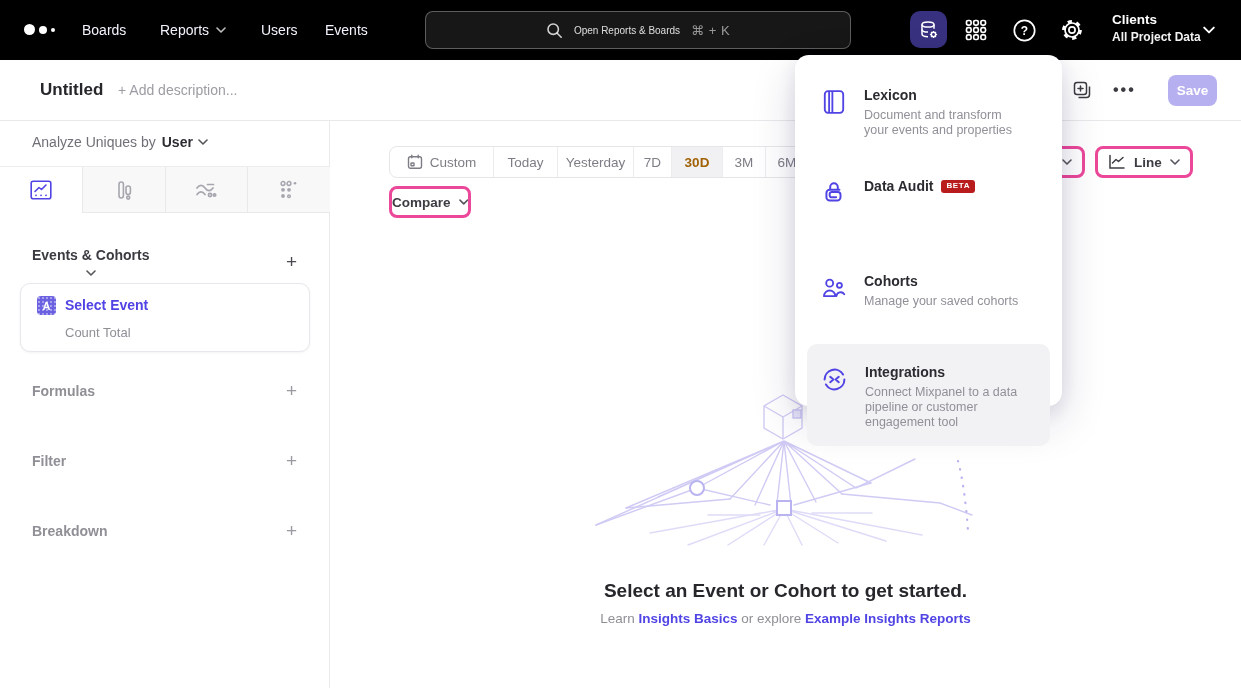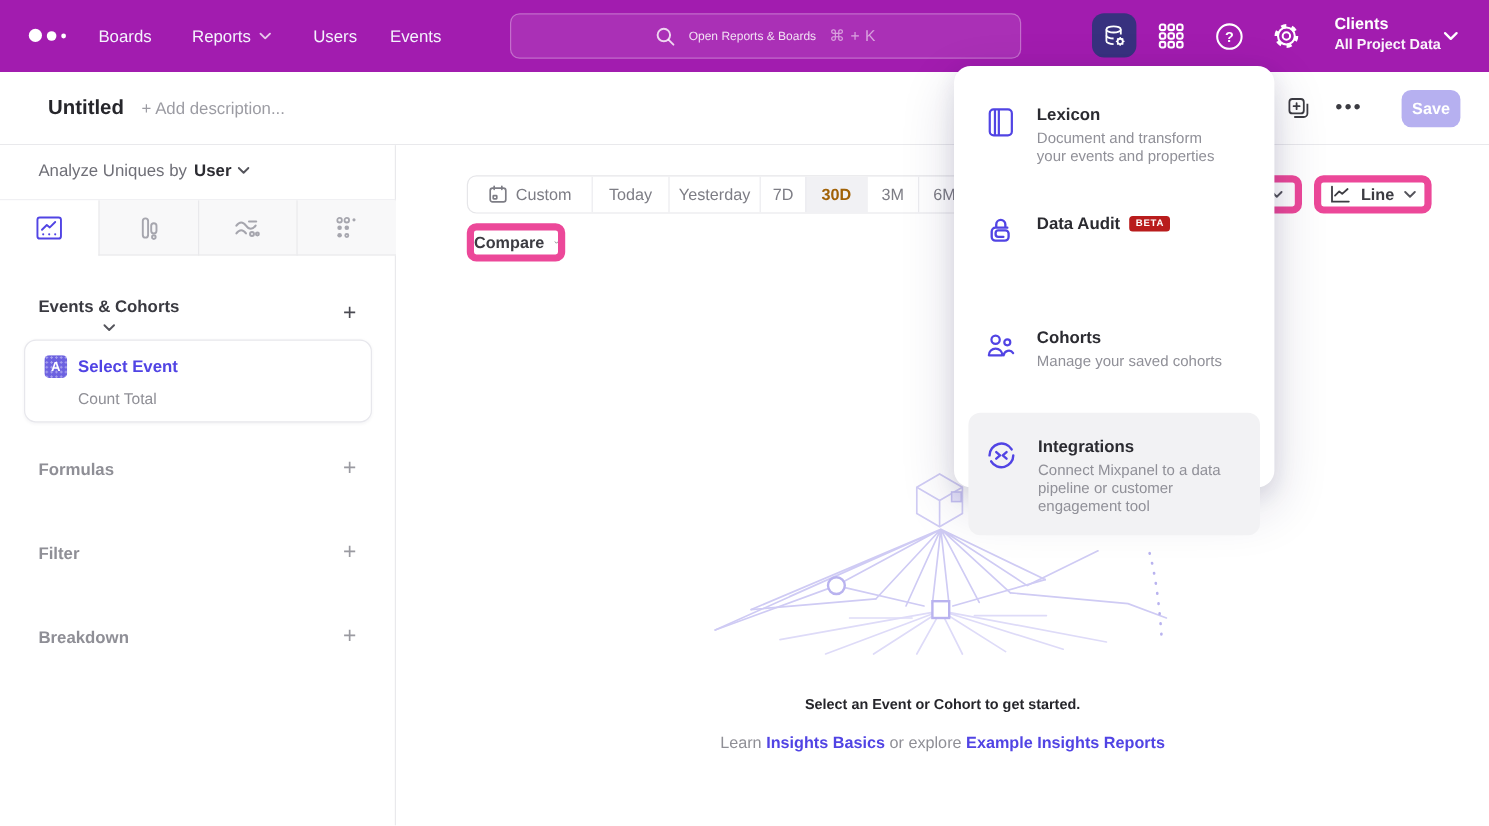--- a/index.html
+++ b/index.html
@@ -1,21 +1,21 @@
 <!DOCTYPE html>
 <html><head>
 <meta charset="utf-8">
 <style>
   * { margin:0; padding:0; box-sizing:border-box; }
   html,body { width:1241px; height:688px; overflow:hidden; }
   body { font-family:"Liberation Sans","DejaVu Sans",sans-serif; background:#ffffff; position:relative; }
   .abs { position:absolute; }
 
   
-  .navbar { position:absolute; left:0; top:0; width:1241px; height:60px; background:#a21caf; z-index:10; }
+  .navbar { position:absolute; left:0; top:0; width:1241px; height:60px; background:#000000; z-index:10; }
   .logo { position:absolute; left:24px; top:24px; display:flex; align-items:center; gap:4px; }
   .logo i { display:block; border-radius:50%; background:#fff; }
   .logo i:nth-child(1){ width:11px; height:11px; }
   .logo i:nth-child(2){ width:8px; height:8px; }
   .logo i:nth-child(3){ width:4px; height:4px; }
   .nav-link { position:absolute; top:0; height:60px; display:flex; align-items:center; gap:7px;
               color:#f4f3fd; font-size:14px; font-weight:500; cursor:pointer; }
   .chev { width:10px; height:6px; display:inline-block; }
   .chev path { stroke:currentColor; fill:none; stroke-width:1.6; stroke-linecap:round; stroke-linejoin:round; }
   .nav-chev { color:rgba(255,255,255,.75); }
@@ -72,25 +72,25 @@
   .event-card .esub   { position:absolute; left:44px; top:41px; font-size:13px; color:#8f8f96; }
 
   
   .main { position:absolute; left:330px; top:121px; width:911px; height:567px; background:#fff; }
   .seg-ctrl { position:absolute; left:59px; top:25px; height:32px; display:flex;
               border:1px solid #e6e6e9; border-radius:8px; overflow:hidden; background:#fff; }
   .seg { display:flex; align-items:center; justify-content:center; gap:7px; font-size:13.5px;
          color:#7d7d85; border-left:1px solid #ececef; cursor:pointer; white-space:nowrap; }
   .seg:first-child { border-left:none; }
   .seg.sel { background:#f1f1f4; color:#a16207; font-weight:700; }
-  .btn { position:absolute; height:32px; border:6px solid #ec4899; border-radius:8px; background:#fff;
+  .btn { position:absolute; height:32px; border:3px solid #ec4899; border-radius:8px; background:#fff;
          display:flex; align-items:center; justify-content:center; gap:8px; font-size:13.5px;
          color:#3c3c42; font-weight:600; cursor:pointer; }
   .empty-title { position:absolute; left:0; right:0; top:459px; text-align:center;
-                 font-size:12px; font-weight:700; color:#26262b; }
+                 font-size:19px; font-weight:700; color:#26262b; }
   .empty-links { position:absolute; left:0; right:0; top:490px; text-align:center; font-size:13.5px; color:#8f8f96; }
   .empty-links a { color:#5144e4; font-weight:600; text-decoration:none; cursor:pointer; }
 
   
   .menu-panel { position:absolute; left:795px; top:55px; width:267px; height:351px; background:#fff;
                 border-radius:14px; box-shadow:0 6px 18px rgba(30,25,80,.10), 0 16px 45px rgba(30,25,80,.16); z-index:60; }
   .menu-hover { position:absolute; left:12px; top:289px; width:243px; height:102px; border-radius:10px; background:#f2f2f4; }
   .menu-item { position:absolute; left:26px; width:224px; display:flex; gap:17px; cursor:pointer; }
   .mi-icon { flex:0 0 26px; color:#5144e4; padding-top:2px; }
   .mi-title { font-size:14px; font-weight:700; color:#2b2b31; display:flex; align-items:center; gap:8px; }

